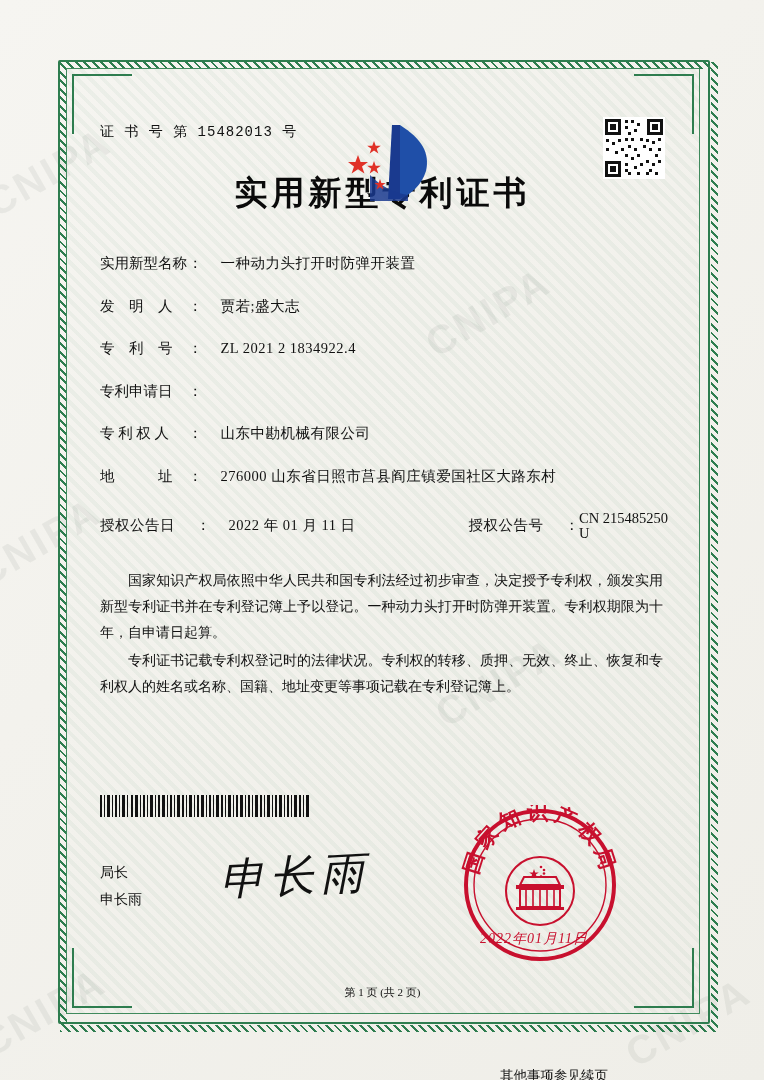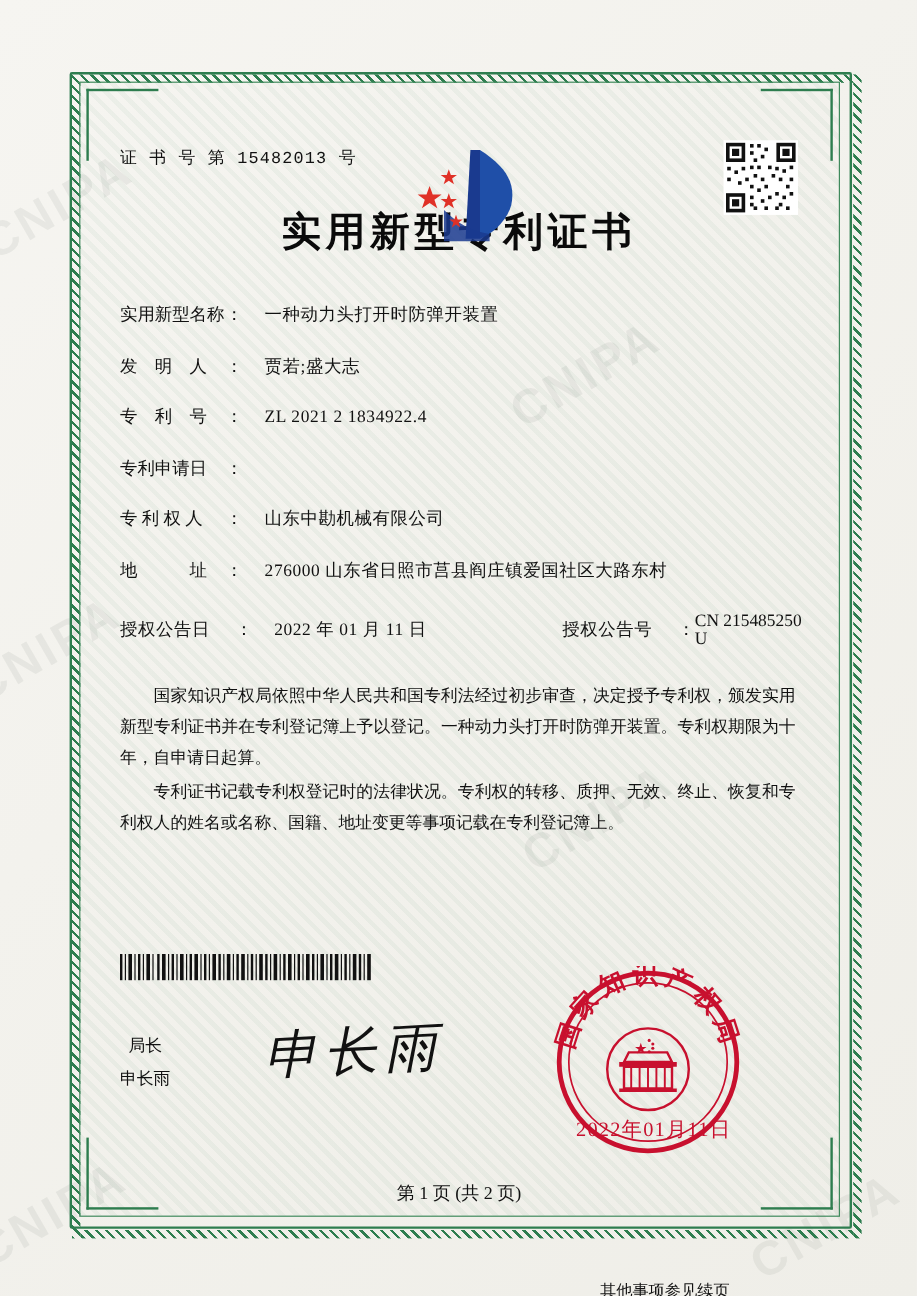--- a/index.html
+++ b/index.html
@@ -158,21 +158,20 @@
     left: 10px; top: 690px;
     width: 210px; height: 22px;
   }
 
   .sign-block {
     position: absolute;
     left: 10px; top: 755px;
     font-size: 14px;
     color: #111;
     line-height: 1.9;
-    text-align: center;
   }
   .signature {
     position: absolute;
     left: 130px; top: 742px;
     font-size: 44px;
     font-family: "DejaVu Serif", serif;
     font-style: italic;
     color: #111;
     letter-spacing: 6px;
     transform: rotate(-3deg);
@@ -180,31 +179,32 @@
 
   
   .seal {
     position: absolute;
     left: 370px; top: 700px;
     width: 160px; height: 160px;
   }
   .seal-date {
     position: absolute;
     left: 390px; top: 825px;
-    font-size: 17px;
+    font-size: 14px;
     color: #c8102e;
     letter-spacing: 1px;
+    font-style: italic;
   }
 
   .page-num {
     position: absolute;
     left: 0; top: 880px;
     width: 585px;
     text-align: center;
-    font-size: 15px;
+    font-size: 11px;
     color: #111;
   }
   .footer-note {
     position: absolute;
     left: 0; top: 1045px;
     width: 608px;
     text-align: right;
     font-size: 13.5px;
     color: #111;
     margin-top: 22px;

